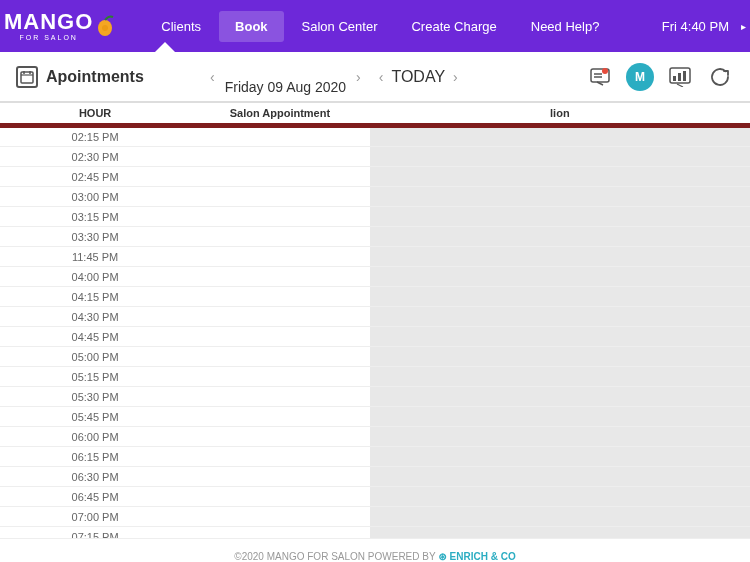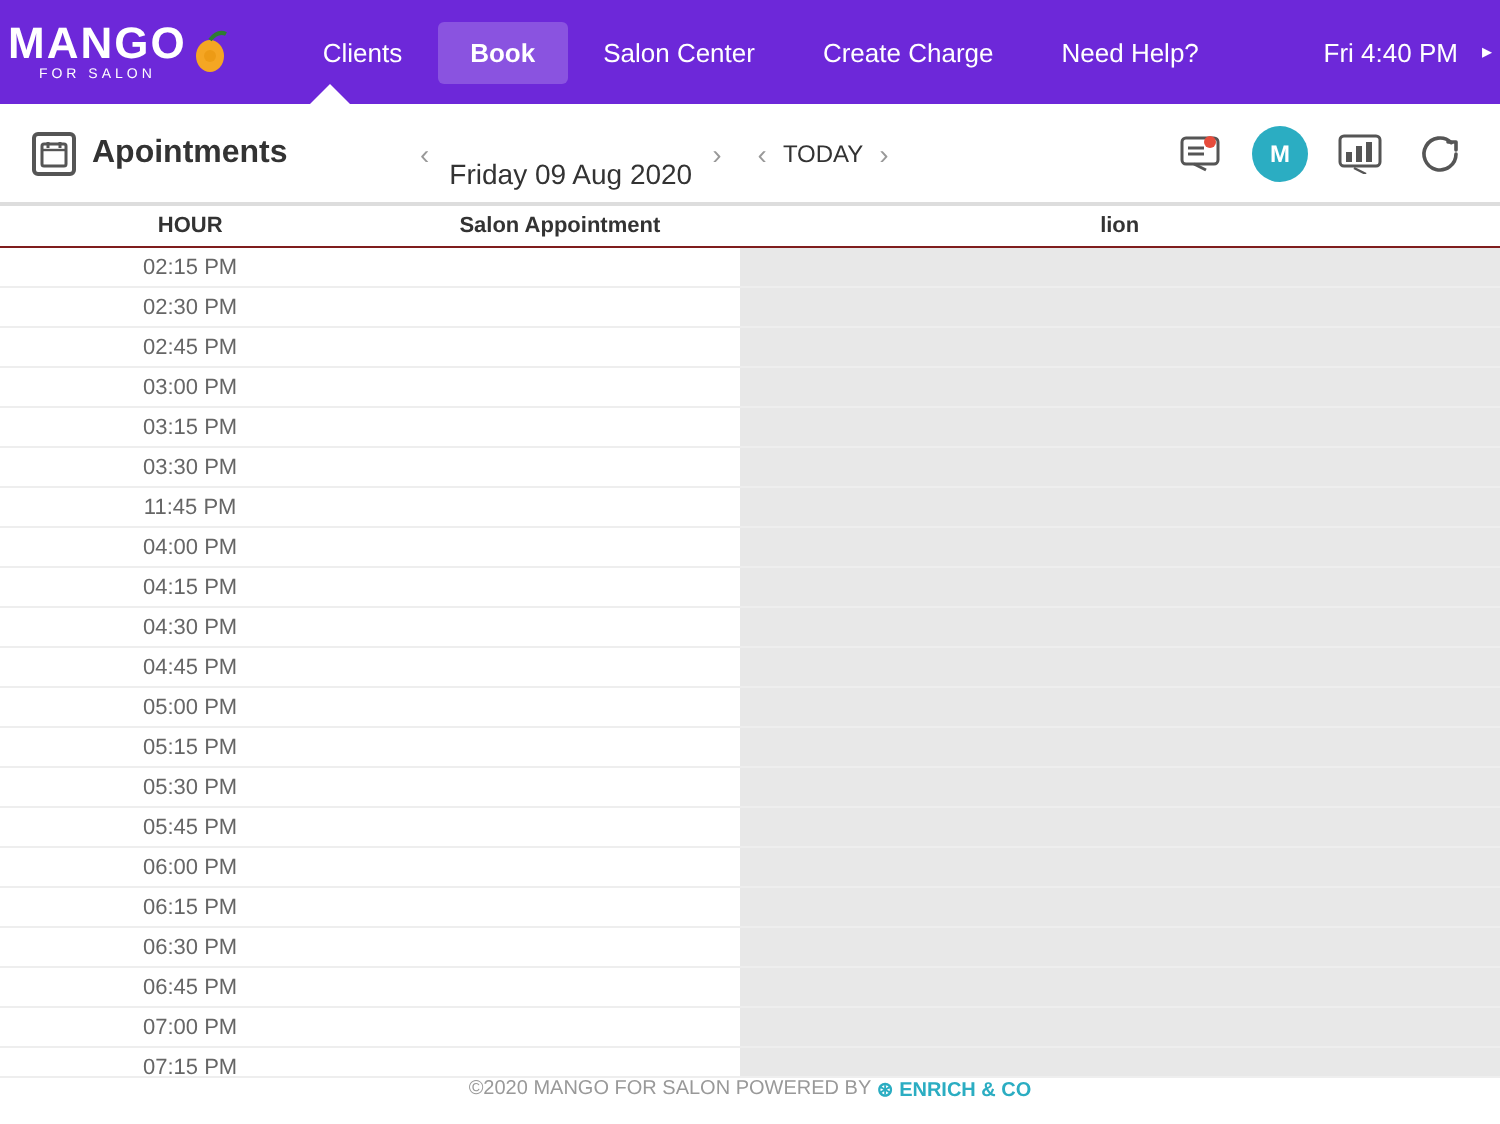--- a/index.html
+++ b/index.html
@@ -118,21 +118,21 @@
       font-weight: 500;
       margin-top: 20px;
     }
     .today-nav {
       display: flex;
       align-items: center;
       gap: 4px;
       margin-left: 10px;
     }
     .today-label {
-      font-size: 12px;
+      font-size: 16px;
       color: #333;
       font-weight: 500;
       cursor: pointer;
     }
     .header-actions {
       margin-left: auto;
       display: flex;
       align-items: center;
       gap: 12px;
     }
@@ -171,21 +171,21 @@
       border-collapse: collapse;
       table-layout: fixed;
     }
     .calendar-table thead th {
       background: #fff;
       font-size: 11px;
       font-weight: bold;
       color: #333;
       text-align: center;
       padding: 4px 0;
-      border-bottom: 1px solid #7f1d1d;
+      border-bottom: 5px solid #7f1d1d;
       position: sticky;
       top: 0;
       z-index: 2;
     }
     .col-hour { width: 180px; }
     .col-salon { width: 170px; }
     .col-lion { width: 360px; }
 
     .calendar-table tbody td {
       font-size: 11px;
@@ -204,21 +204,21 @@
       background: #fff;
     }
     .calendar-table tbody td.lion-cell {
       background: #e8e8e8;
     }
 
     
     .footer {
       height: 24px;
       display: flex;
-      align-items: flex-start;
+      align-items: flex-end;
       justify-content: center;
       font-size: 10px;
       color: #999;
       border-top: 1px solid #eee;
       background: #fff;
     }
     .footer-logo {
       font-weight: bold;
       color: #2badc2;
     }

